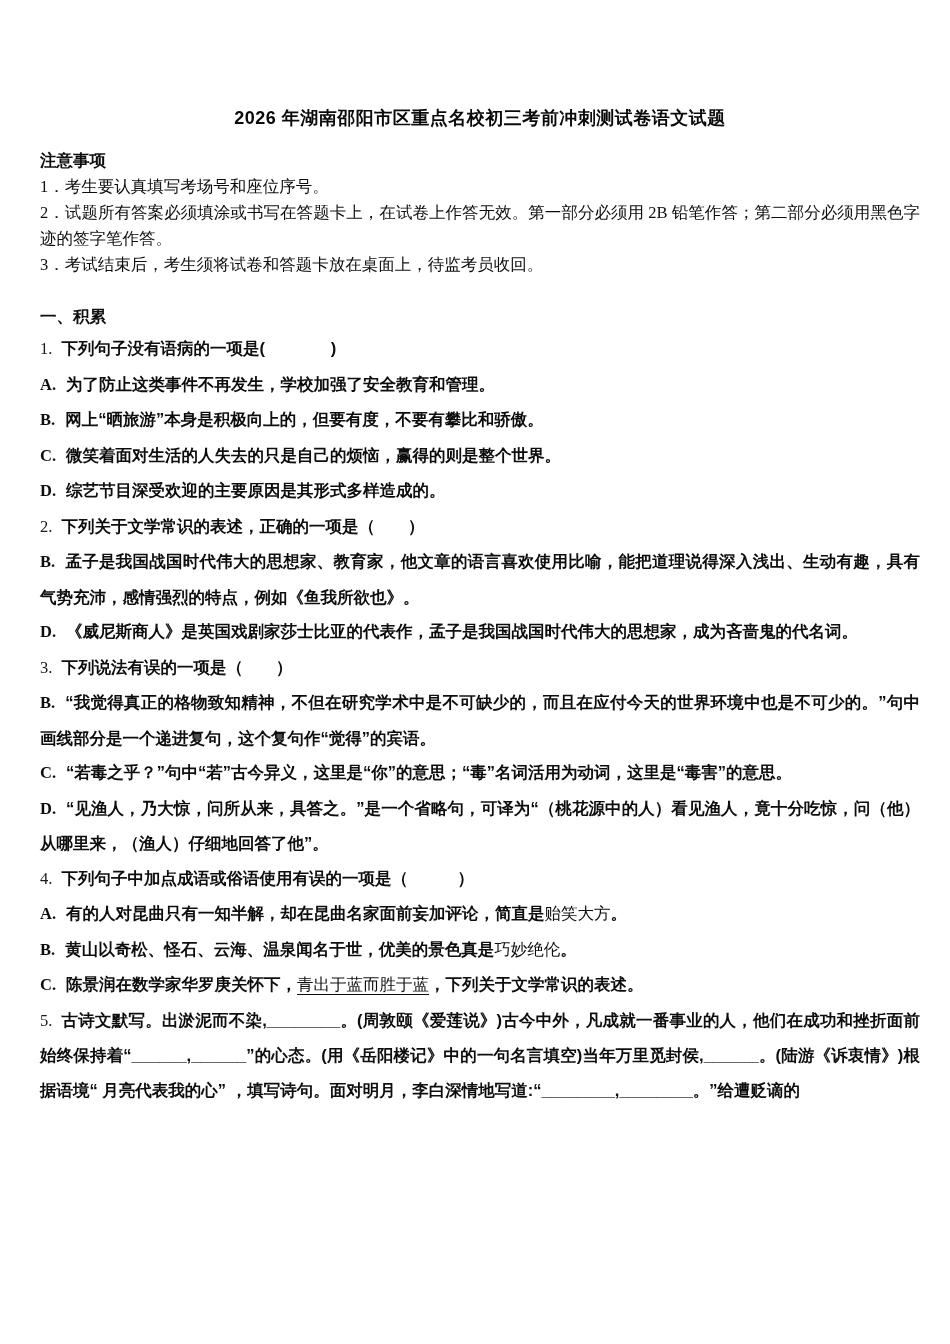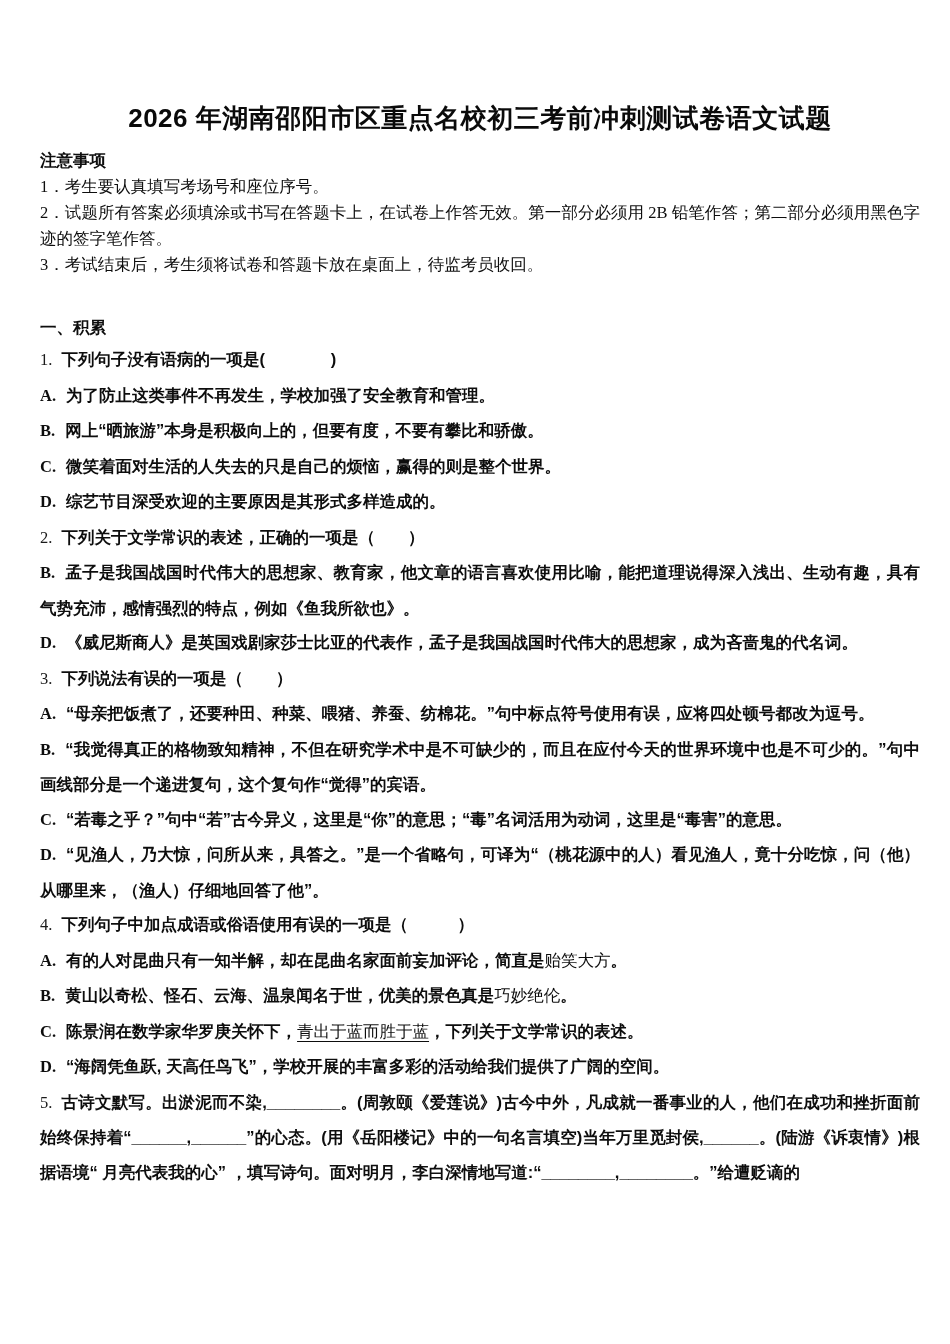--- a/index.html
+++ b/index.html
@@ -17,37 +17,37 @@
   }
   .page {
     width: 950px;
     height: 1344px;
     padding: 0 30px 0 40px;
   }
   .doc-title {
     margin: 0;
     padding-top: 103px;
     text-align: center;
-    font-size: 26px;
+    font-size: 18px;
     line-height: 30px;
     font-weight: 700;
     letter-spacing: 0.5px;
     color: #0a0a0a;
   }
   .notes {
     margin-top: 15px;
     font-family: "Liberation Serif", serif;
     font-size: 16.5px;
     line-height: 26px;
     font-weight: 400;
   }
   .notes p { margin: 0; text-align: justify; }
   .notes .notes-header { font-weight: 600; }
   .exam-body {
-    margin-top: 34px;
+    margin-top: 23px;
     font-size: 16.5px;
     line-height: 34.5px;
     font-weight: 700;
   }
   .section-header {
     margin: 0;
     font-size: 16.5px;
     font-weight: 700;
     line-height: 30px;
   }
@@ -104,32 +104,30 @@
     </div>
 
     <div>
       <p class="q-stem"><span class="q-num">2.</span><span>下列关于文学常识的表述，正确的一项是（　　）</span></p>
       <p class="q-option"><span class="opt-label">B.</span><span>孟子是我国战国时代伟大的思想家、教育家，他文章的语言喜欢使用比喻，能把道理说得深入浅出、生动有趣，具有气势充沛，感情强烈的特点，例如《鱼我所欲也》。</span></p>
       <p class="q-option"><span class="opt-label">D.</span><span>《威尼斯商人》是英国戏剧家莎士比亚的代表作，孟子是我国战国时代伟大的思想家，成为吝啬鬼的代名词。</span></p>
     </div>
 
     <div>
       <p class="q-stem"><span class="q-num">3.</span><span>下列说法有误的一项是（　　）</span></p>
-      <p class="q-option"><span class="opt-label">A.</span><span>“母亲把饭煮了，还要种田、种菜、喂猪、养蚕、纺棉花。”句中标点符号使用有误，应将四处顿号都改为逗号。</span></p>
       <p class="q-option"><span class="opt-label">B.</span><span>“我觉得真正的格物致知精神，不但在研究学术中是不可缺少的，而且在应付今天的世界环境中也是不可少的。”句中画线部分是一个递进复句，这个复句作“觉得”的宾语。</span></p>
       <p class="q-option"><span class="opt-label">C.</span><span>“若毒之乎？”句中“若”古今异义，这里是“你”的意思；“毒”名词活用为动词，这里是“毒害”的意思。</span></p>
       <p class="q-option"><span class="opt-label">D.</span><span>“见渔人，乃大惊，问所从来，具答之。”是一个省略句，可译为“（桃花源中的人）看见渔人，竟十分吃惊，问（他）从哪里来，（渔人）仔细地回答了他”。</span></p>
     </div>
 
     <div>
       <p class="q-stem"><span class="q-num">4.</span><span>下列句子中加点成语或俗语使用有误的一项是（　　　）</span></p>
       <p class="q-option"><span class="opt-label">A.</span><span>有的人对昆曲只有一知半解，却在昆曲名家面前妄加评论，简直是</span><span class="idiom">贻笑大方</span><span>。</span></p>
       <p class="q-option"><span class="opt-label">B.</span><span>黄山以奇松、怪石、云海、温泉闻名于世，优美的景色真是</span><span class="idiom">巧妙绝伦</span><span>。</span></p>
       <p class="q-option"><span class="opt-label">C.</span><span>陈景润在数学家华罗庚关怀下，</span><span class="underlined">青出于蓝而胜于蓝</span><span>，下列关于文学常识的表述。</span></p>
-      <p class="q-option"><span class="opt-label">D.</span><span>“海阔凭鱼跃, 天高任鸟飞”，学校开展的丰富多彩的活动给我们提供了广阔的空间。</span></p>
     </div>
 
     <div>
       <p class="q-para"><span class="q-num">5.</span><span>古诗文默写。出淤泥而不染,________。(周敦颐《爱莲说》)古今中外，凡成就一番事业的人，他们在成功和挫折面前始终保持着“______,______”的心态。(用《岳阳楼记》中的一句名言填空)当年万里觅封侯,______。(陆游《诉衷情》)根据语境“ 月亮代表我的心” ，填写诗句。面对明月，李白深情地写道:“________,________。”给遭贬谪的</span></p>
     </div>
 
   </div>
 </div>
 
 </body></html>

